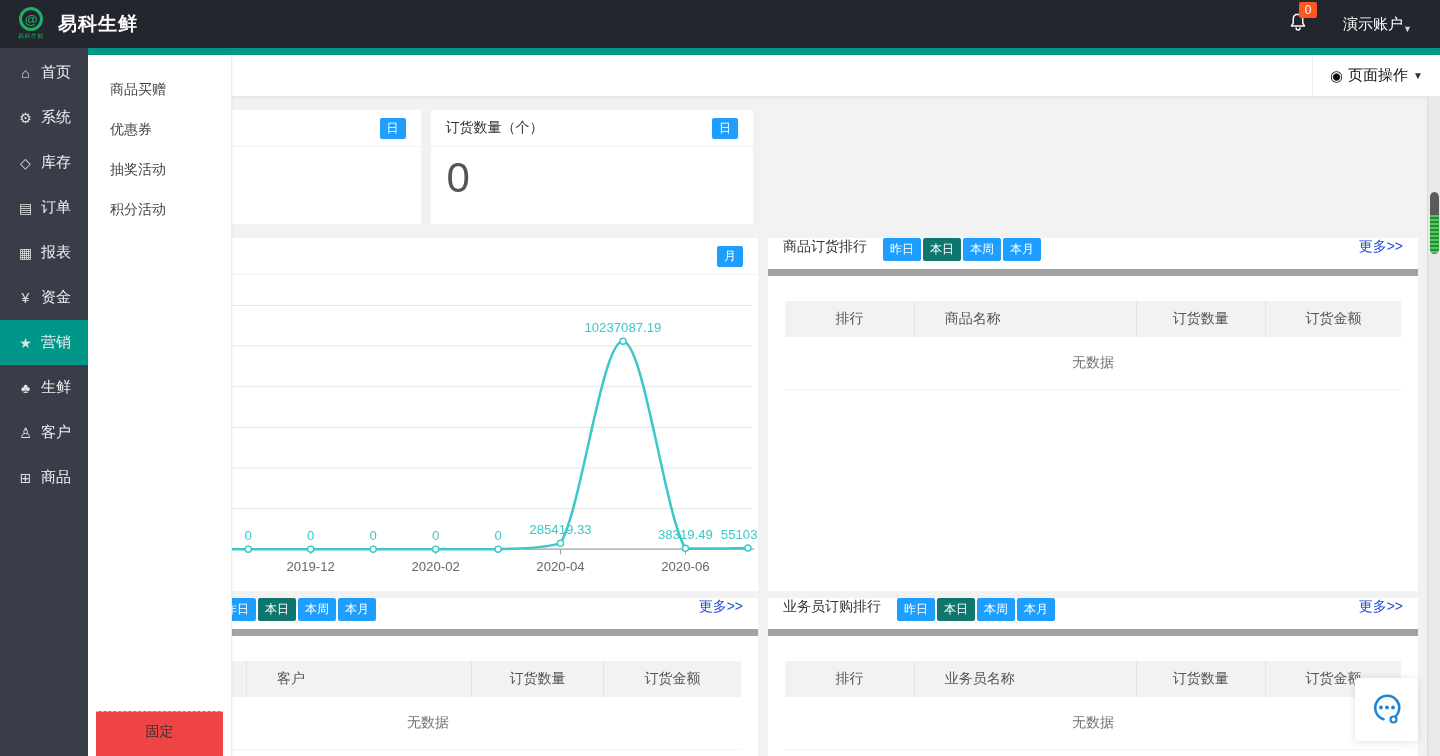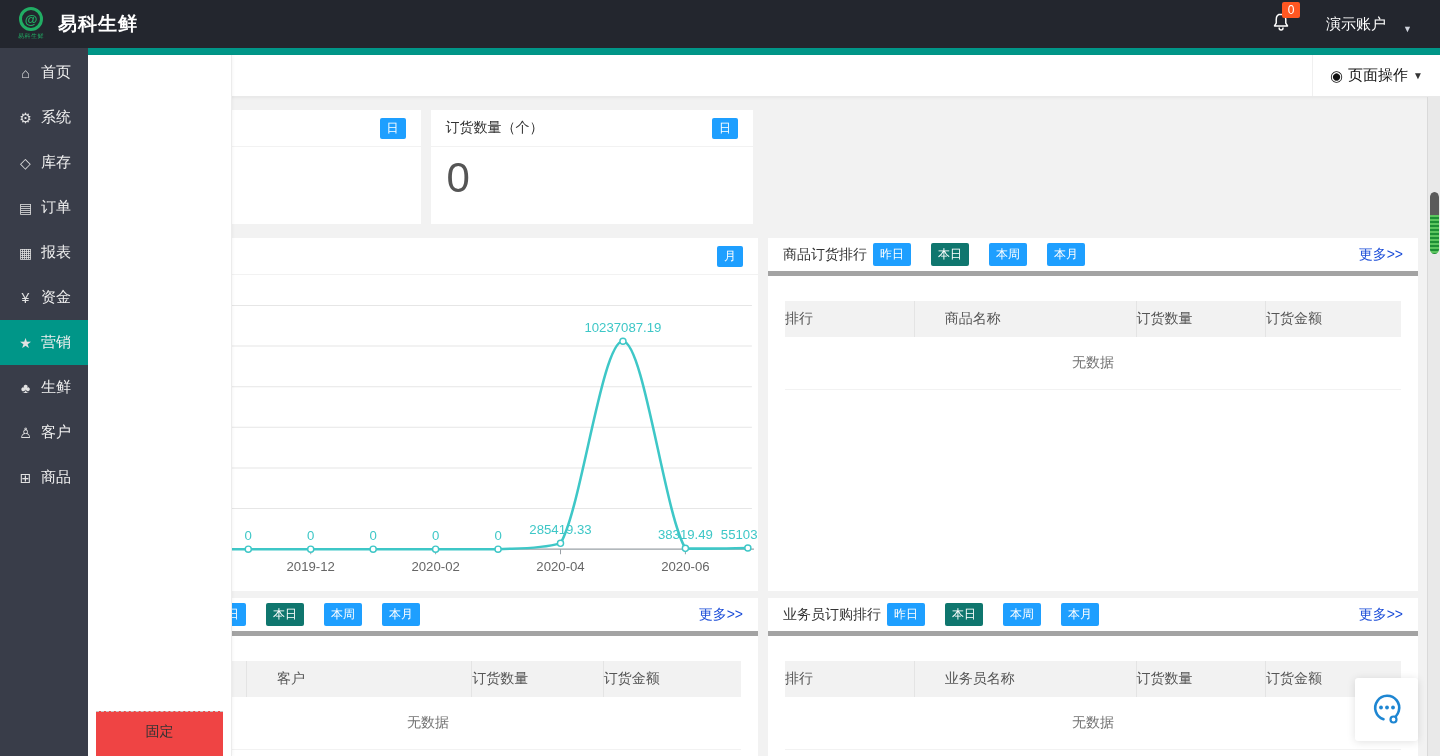--- a/index.html
+++ b/index.html
@@ -6,21 +6,21 @@
   html,body{width:1440px;height:756px;overflow:hidden;font-family:"Liberation Sans","DejaVu Sans",sans-serif;background:#f2f2f2}
   
   .header{position:absolute;top:0;left:0;right:0;height:48px;background:#23262E;display:flex;align-items:center;padding:0 18px;z-index:100}
   .logo-wrap{display:flex;flex-direction:column;align-items:center;margin-right:14px}
   .logo-circle{width:24px;height:24px;border:3px solid #21AD64;border-radius:50%;color:#21AD64;font-size:13px;font-weight:bold;display:flex;align-items:center;justify-content:center;line-height:1}
   .logo-caption{font-size:6px;color:#21AD64;margin-top:1px;letter-spacing:.5px;white-space:nowrap}
   .brand{color:#fff;font-size:19px;font-weight:bold;letter-spacing:1px}
   .header-right{margin-left:auto;display:flex;align-items:center;gap:34px}
   .bell-wrap{position:relative;cursor:pointer}
   .bell-badge{position:absolute;top:-9px;left:12px;background:#FF5722;color:#fff;font-size:12px;line-height:16px;min-width:18px;text-align:center;padding:0 4px;border-radius:2px}
-  .account{color:#fff;font-size:15px;display:flex;align-items:flex-end;gap:17px;cursor:pointer;margin-right:10px}
+  .account{color:#fff;font-size:15px;display:flex;align-items:flex-end;gap:0;cursor:pointer;margin-right:10px}
   .caret{font-size:9px;color:#cfd3dc}
   
   .sidebar{position:absolute;top:48px;left:0;width:88px;bottom:0;background:#393D49;z-index:90;padding-top:2px}
   .side-item{height:45px;display:flex;align-items:center;justify-content:center;gap:7px;color:#f0f0f0;font-size:15px;cursor:pointer}
   .side-item .glyph{font-size:14px;width:17px;text-align:center;color:#e2e2e2}
   .side-item.active{background:#009688}
   
   .content{position:absolute;left:88px;top:48px;right:0;bottom:0}
   .teal-bar{height:7px;background:#009688}
   .toolbar{height:42px;background:#fff;display:flex;justify-content:flex-end;border-bottom:1px solid #e9e9e9;box-shadow:0 1px 3px rgba(0,0,0,.05);position:relative;z-index:20}
@@ -31,31 +31,31 @@
   
   .cards-row{display:grid;grid-template-columns:repeat(4,1fr);gap:10px;height:114px}
   .card{background:#fff}
   .card-head{height:37px;display:flex;align-items:center;justify-content:space-between;padding:0 15px;border-bottom:1px solid #f2f2f2;font-size:14px;color:#333}
   .badge{background:#1E9FFF;color:#fff;font-size:12px;padding:2px 7px;border-radius:2px;white-space:nowrap}
   .card-value{font-size:42px;color:#555;font-weight:300;padding:10px 16px;line-height:1}
   
   .row2{display:grid;grid-template-columns:660px 1fr;gap:10px;margin-top:14px;height:348px}
   .row3{display:grid;grid-template-columns:660px 1fr;gap:10px;margin-top:12px;height:230px}
   .panel{background:#fff;display:flex;flex-direction:column}
-  .panel-head{height:38px;display:flex;align-items:center;padding:0 15px;border-bottom:5px solid #a3a3a3;font-size:14px;color:#333;flex-shrink:0}
+  .panel-head{height:38px;display:flex;align-items:flex-start;padding:0 15px;border-bottom:7px solid #a3a3a3;font-size:14px;color:#333;flex-shrink:0}
   .title-ph{width:89px}
-  .tabs{display:flex;gap:20px;margin-left:6px}
+  .tabs{display:flex;gap:2px;margin-left:16px}
   .tab{background:#1E9FFF;color:#fff;font-size:12px;padding:3px 7px;border-radius:2px;cursor:pointer}
   .tab.active{background:#0f766e}
   .more{margin-left:auto;font-size:14px;color:#1d4ed8;cursor:pointer}
   .chart-body{flex:1;padding:0}
   .chart-body svg{width:100%;height:100%;display:block}
   .ptable{margin:25px 17px 0}
   table{width:100%;border-collapse:collapse;font-size:14px;table-layout:fixed}
-  thead th{background:#f2f2f2;height:36px;font-weight:normal;color:#555;text-align:left}
+  thead th{background:#f2f2f2;height:36px;font-weight:normal;color:#555;text-align:center}
   thead th:not(:last-child){border-right:1px solid #e4e4e4}
   thead th.col-left{text-align:left;padding-left:30px}
   td.empty-cell{text-align:center;color:#737373;height:52px;border-bottom:1px solid #f2f2f2}
   .w1{width:21%}.w2{width:36%}.w3{width:21%}.w4{width:22%}
   
   .flyout{position:absolute;left:0;top:7px;bottom:0;width:144px;background:#fff;z-index:70;border-right:1px solid #ececec;box-shadow:1px 0 3px rgba(0,0,0,.04)}
   .fly-list{padding-top:14px}
   .fly-item{height:40px;line-height:40px;padding-left:22px;font-size:14px;color:#454545;cursor:pointer}
   .fly-pin{position:absolute;bottom:0;left:8px;right:8px;border-top:1px dashed #c8c8c8;text-align:center;padding:11px 0 15px;font-size:14px;color:#333;cursor:pointer;background:#ef4444}
   
@@ -304,20 +304,26 @@
                   <td class="empty-cell" colspan="4">无数据</td>
                 </tr>
               </tbody>
           </table>
         </div>
       </div>
     </div>
   </div>
 
   <div class="flyout">
+    <div class="fly-list">
+      <div class="fly-item">商品买赠</div>
+      <div class="fly-item">优惠券</div>
+      <div class="fly-item">抽奖活动</div>
+      <div class="fly-item">积分活动</div>
+    </div>
     <div class="fly-pin">固定</div>
   </div>
 
   <div class="sb-track">
     <div class="sb-thumb">
       <div class="dark"></div>
       <div class="stripes"></div>
     </div>
   </div>
 </div>

